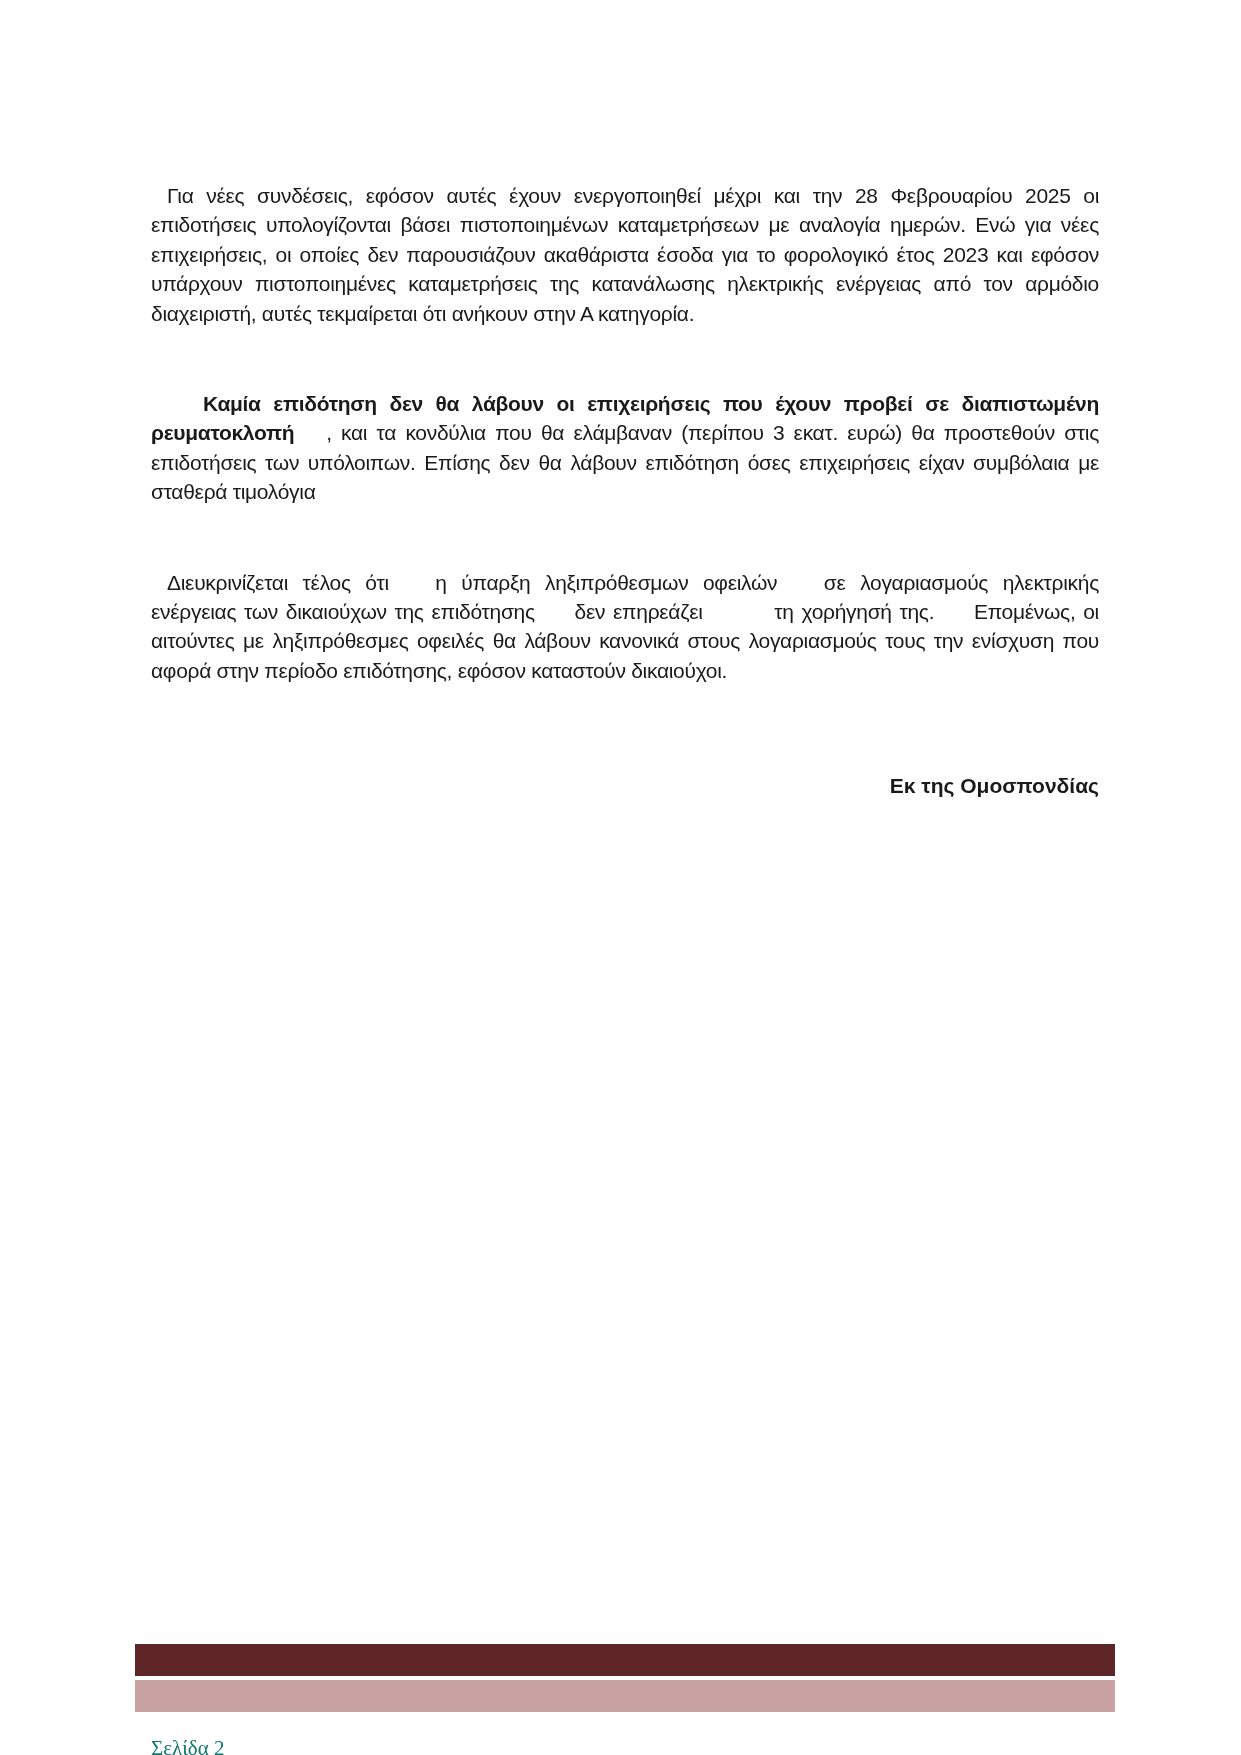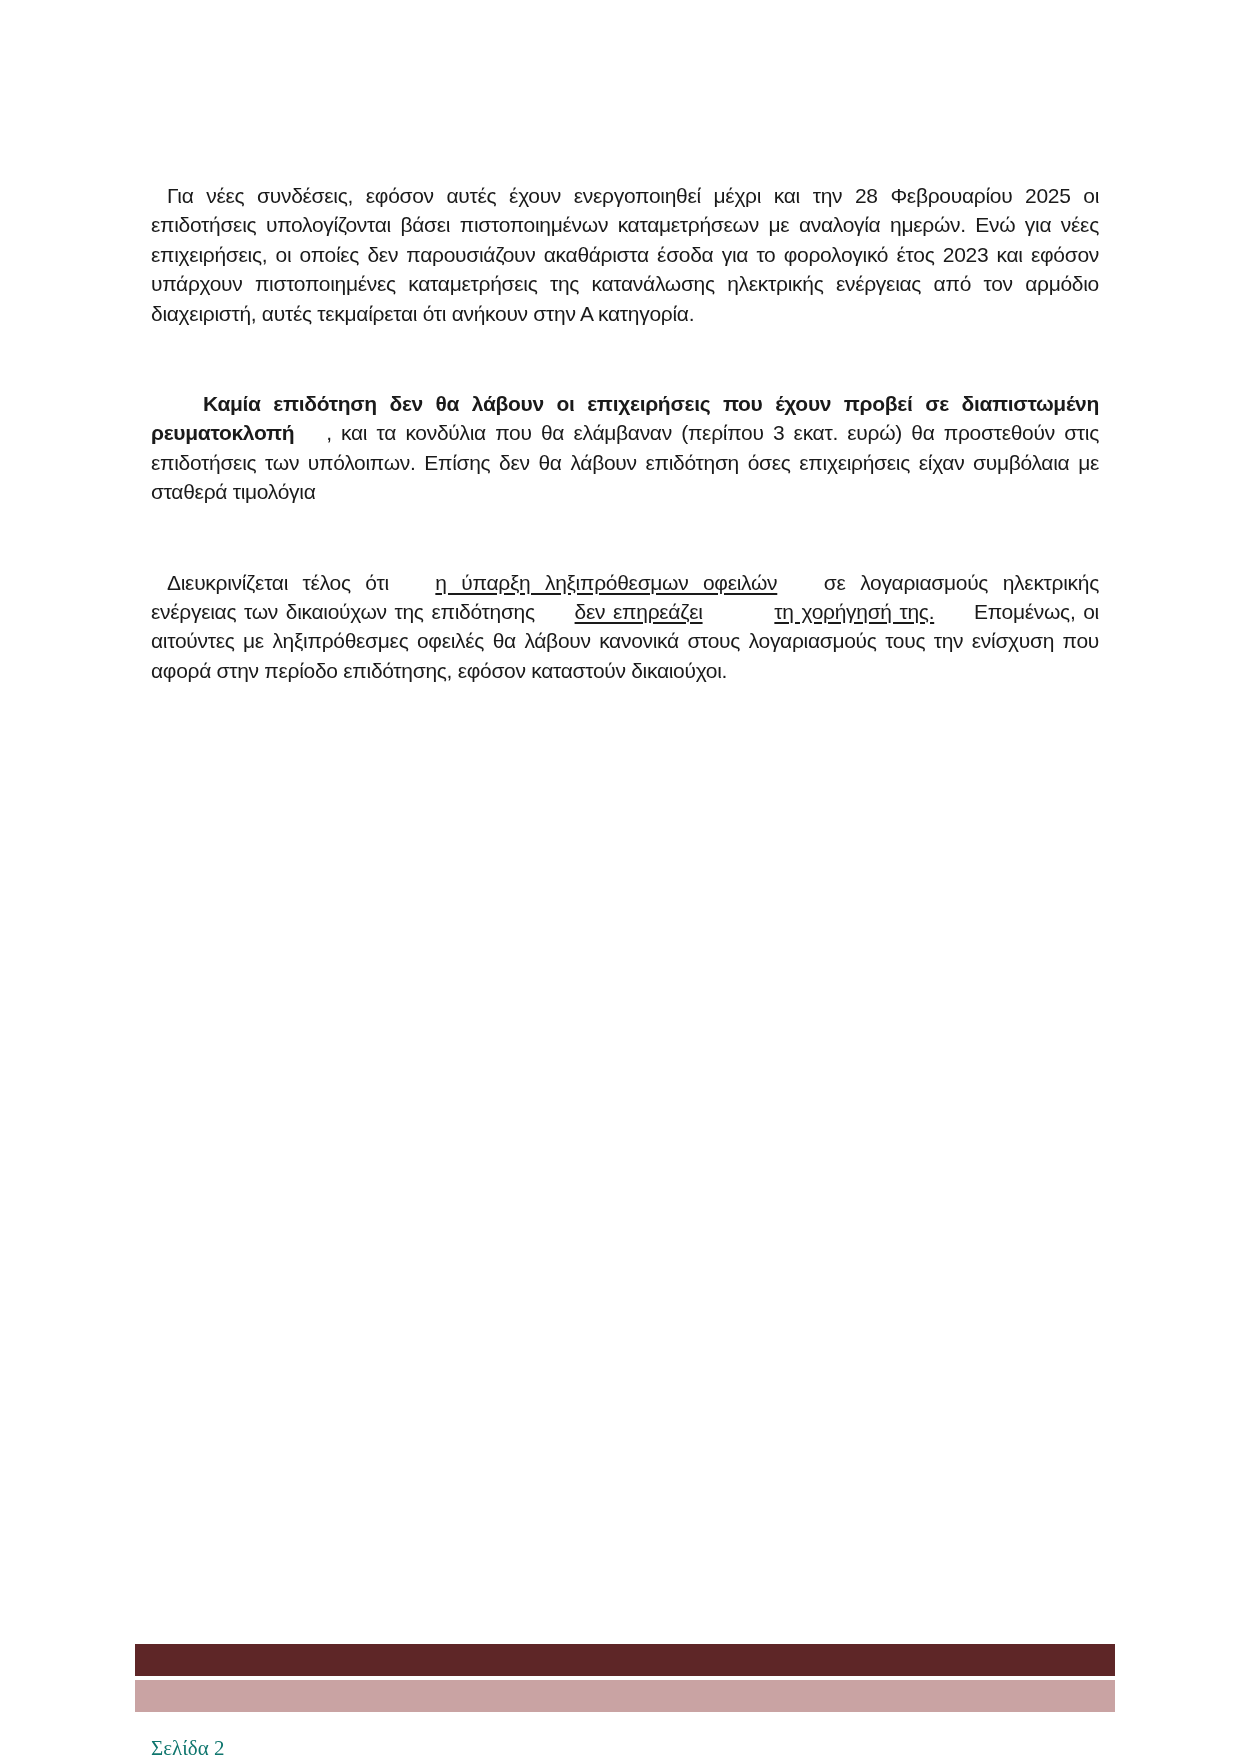--- a/index.html
+++ b/index.html
@@ -24,21 +24,21 @@
     width: 1012px;
   }
   p.body-para {
     font-size: 21px;
     line-height: 29.4px;
     letter-spacing: -0.3px;
     text-align: justify;
     margin: 0 0 29px 0;
   }
   .b { font-weight: bold; margin-left: 36px; }
-  .u { text-decoration: underline; text-underline-offset: 3px; margin-top: 37px; }
+  .u { text-underline-offset: 3px; margin-top: 37px; }
   .signature {
     margin-top: 54px;
     font-size: 21px;
     line-height: 29.4px;
     font-weight: bold;
     text-align: right;
   }
   .footer {
     position: absolute;
     left: 103px;
@@ -75,20 +75,21 @@
     </p>
 
     <p class="body-para">
       <span class="b">Καμία επιδότηση δεν θα λάβουν οι επιχειρήσεις που έχουν προβεί σε διαπιστωμένη ρευματοκλοπή</span><span>, και τα κονδύλια που θα ελάμβαναν (περίπου 3 εκατ. ευρώ) θα προστεθούν στις επιδοτήσεις των υπόλοιπων. Επίσης δεν θα λάβουν επιδότηση όσες επιχειρήσεις είχαν συμβόλαια με σταθερά τιμολόγια</span>
     </p>
 
     <p class="body-para">
       <span>Διευκρινίζεται τέλος ότι </span><span class="u">η ύπαρξη ληξιπρόθεσμων οφειλών</span><span> σε λογαριασμούς ηλεκτρικής ενέργειας των δικαιούχων της επιδότησης </span><span class="u">δεν επηρεάζει</span><span> </span><span class="u">τη χορήγησή της.</span><span> Επομένως, οι αιτούντες με ληξιπρόθεσμες οφειλές θα λάβουν κανονικά στους λογαριασμούς τους την ενίσχυση που αφορά στην περίοδο επιδότησης, εφόσον καταστούν δικαιούχοι.</span>
     </p>
 
+    <div class="signature">Εκ της Ομοσπονδίας</div>
 
   </div>
 
   <div class="footer">
     <div class="footer-rule-thick" style="background: rgb(94, 38, 39);"></div>
     <div class="footer-rule-thin" style="background: rgb(201, 163, 163);"></div>
     <div class="footer-pagenum">Σελίδα 2</div>
   </div>
 
 </div>

